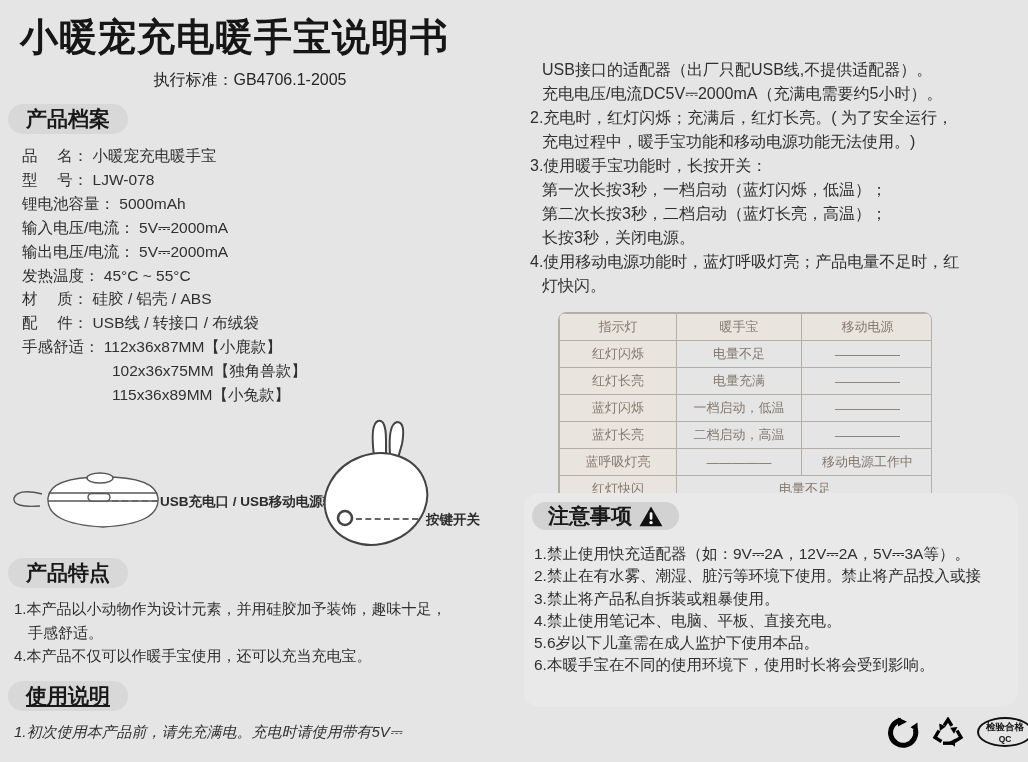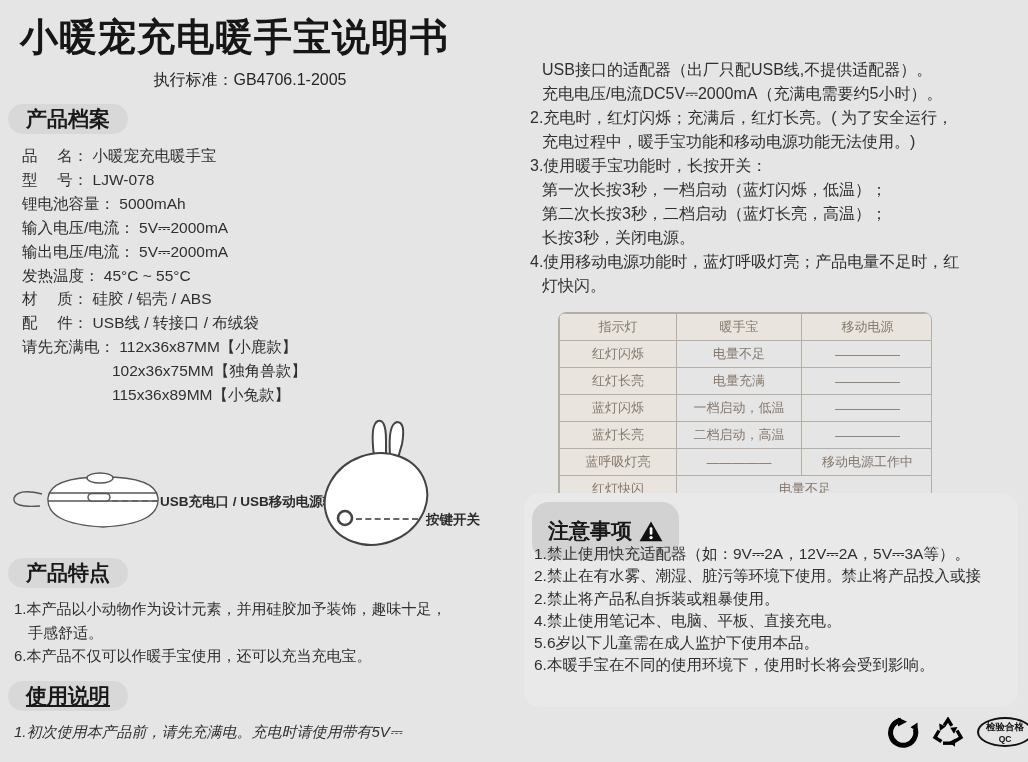--- a/index.html
+++ b/index.html
@@ -62,21 +62,21 @@
   col.w1 { width:117px; } col.w2 { width:125px; } col.w3 { width:132px; }
 
   
   .notice-panel {
     position:absolute; left:524px; top:493px; width:494px; height:214px;
     background:#e9e9e9; border-radius:16px;
   }
   .pill-notice {
     position:absolute; left:8px; top:9px; background:#d2d2d2;
     display:inline-flex; align-items:center; gap:7px;
-    border-radius:17px; padding:15px 16px; font-size:21px; font-weight:bold; color:#191919;
+    border-radius:17px; padding:0 16px; font-size:21px; font-weight:bold; color:#191919;
   }
   .notice-list { position:absolute; left:10px; top:50px; width:478px; }
   .notice-list .line { font-size:15.5px; line-height:22.3px; color:#303030; white-space:nowrap; }
   .notice-list .line.cont { padding-left:14px; }
 
   
   .footer-icons { position:absolute; left:888px; top:717px; display:flex; align-items:flex-start; gap:12px; }
   .qc-stamp {
     width:56px; height:30px; border:2px solid #111; border-radius:50%;
     display:flex; flex-direction:column; align-items:center; justify-content:center;
@@ -98,21 +98,21 @@
   </div>
   <div class="spec-list">
     <div class="line">品　 名： 小暖宠充电暖手宝</div>
     <div class="line">型 　号： LJW-078</div>
     <div class="line">锂电池容量： 5000mAh</div>
     <div class="line">输入电压/电流： 5V⎓2000mA</div>
     <div class="line">输出电压/电流： 5V⎓2000mA</div>
     <div class="line">发热温度： 45°C ~ 55°C</div>
     <div class="line">材 　质： 硅胶 / 铝壳 / ABS</div>
     <div class="line">配 　件： USB线 / 转接口 / 布绒袋</div>
-    <div class="line">请先充满电： 112x36x87MM【小鹿款】</div>
+    <div class="line">手感舒适： 112x36x87MM【小鹿款】</div>
     <div class="line cont">102x36x75MM【独角兽款】</div>
     <div class="line cont">115x36x89MM【小兔款】</div>
   </div>
 
   <div class="diagram">
     <svg style="left:8px; top:468px;" width="175" height="78" viewBox="0 0 175 78">
       <g fill="none" stroke="#555" stroke-width="1.4">
         <path d="M34 26 Q10 20 6 30 Q4 40 32 38"></path>
         <path d="M40 30 Q42 9 95 9 Q148 9 150 30 Q152 56 95 59 Q38 56 40 30 Z" fill="#fff"></path>
         <ellipse cx="92" cy="10" rx="13" ry="5" fill="#fff"></ellipse>
@@ -135,21 +135,21 @@
     <span class="leader" style="left:356px; top:518px; width:62px;"></span>
     <span class="dlabel" style="left:426px; top:511px;">按键开关</span>
   </div>
 
   <div class="pill pill-features">
     <span>产品特点</span>
   </div>
   <div class="feature-list">
     <div class="line">1.本产品以小动物作为设计元素，并用硅胶加予装饰，趣味十足，</div>
     <div class="line cont">手感舒适。</div>
-    <div class="line">6.本产品不仅可以作暖手宝使用，还可以充当充电宝。</div>
+    <div class="line">4.本产品不仅可以作暖手宝使用，还可以充当充电宝。</div>
   </div>
 
   <div class="pill pill-usage">
     <span>使用说明</span>
   </div>
   <div class="usage-list">
     <div class="line">1.初次使用本产品前，请先充满电。充电时请使用带有5V⎓</div>
   </div>
 
   <div class="rcol">
@@ -220,21 +220,21 @@
       <span>注意事项</span>
       <svg width="24" height="21" viewBox="0 0 24 21">
         <path d="M12 0.5 L23.4 20.3 H0.6 Z" fill="#111"></path>
         <rect x="10.7" y="6.2" width="2.7" height="7.6" rx="1.3" fill="#fff"></rect>
         <circle cx="12.05" cy="16.6" r="1.7" fill="#fff"></circle>
       </svg>
     </div>
     <div class="notice-list">
       <div class="line">1.禁止使用快充适配器（如：9V⎓2A，12V⎓2A，5V⎓3A等）。</div>
       <div class="line">2.禁止在有水雾、潮湿、脏污等环境下使用。禁止将产品投入或接</div>
-      <div class="line">2.禁止将产品私自拆装或粗暴使用。</div>
+      <div class="line">3.禁止将产品私自拆装或粗暴使用。</div>
       <div class="line">4.禁止使用笔记本、电脑、平板、直接充电。</div>
       <div class="line">5.6岁以下儿童需在成人监护下使用本品。</div>
       <div class="line">6.本暖手宝在不同的使用环境下，使用时长将会受到影响。</div>
     </div>
   </div>
 
   <div class="footer-icons">
     <svg width="31" height="31" viewBox="0 0 31 31">
       <g fill="none" stroke="#000" stroke-width="5">
         <path d="M13 3.3 A12.6 12.6 0 1 0 27.2 12"></path>

